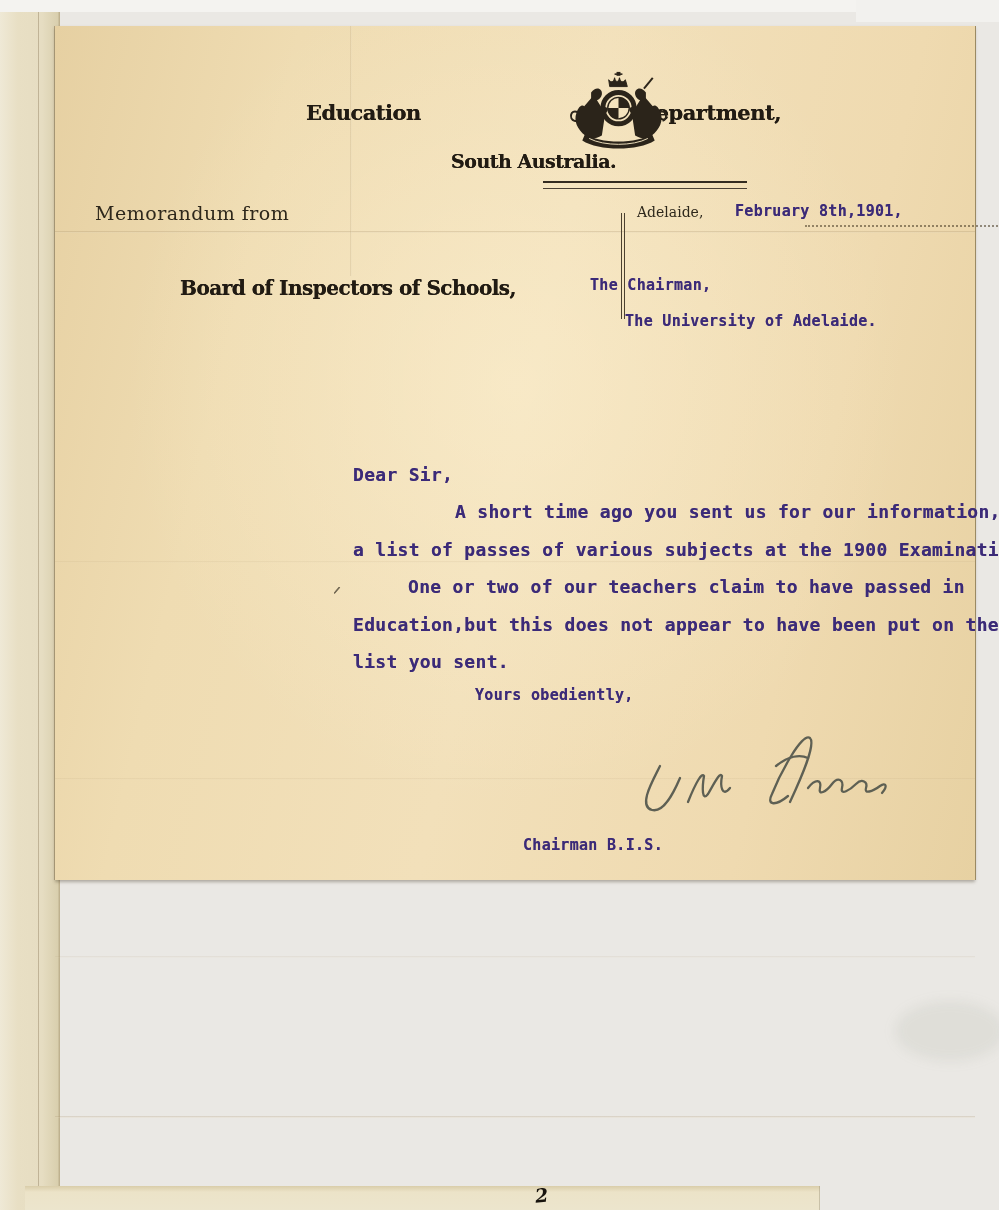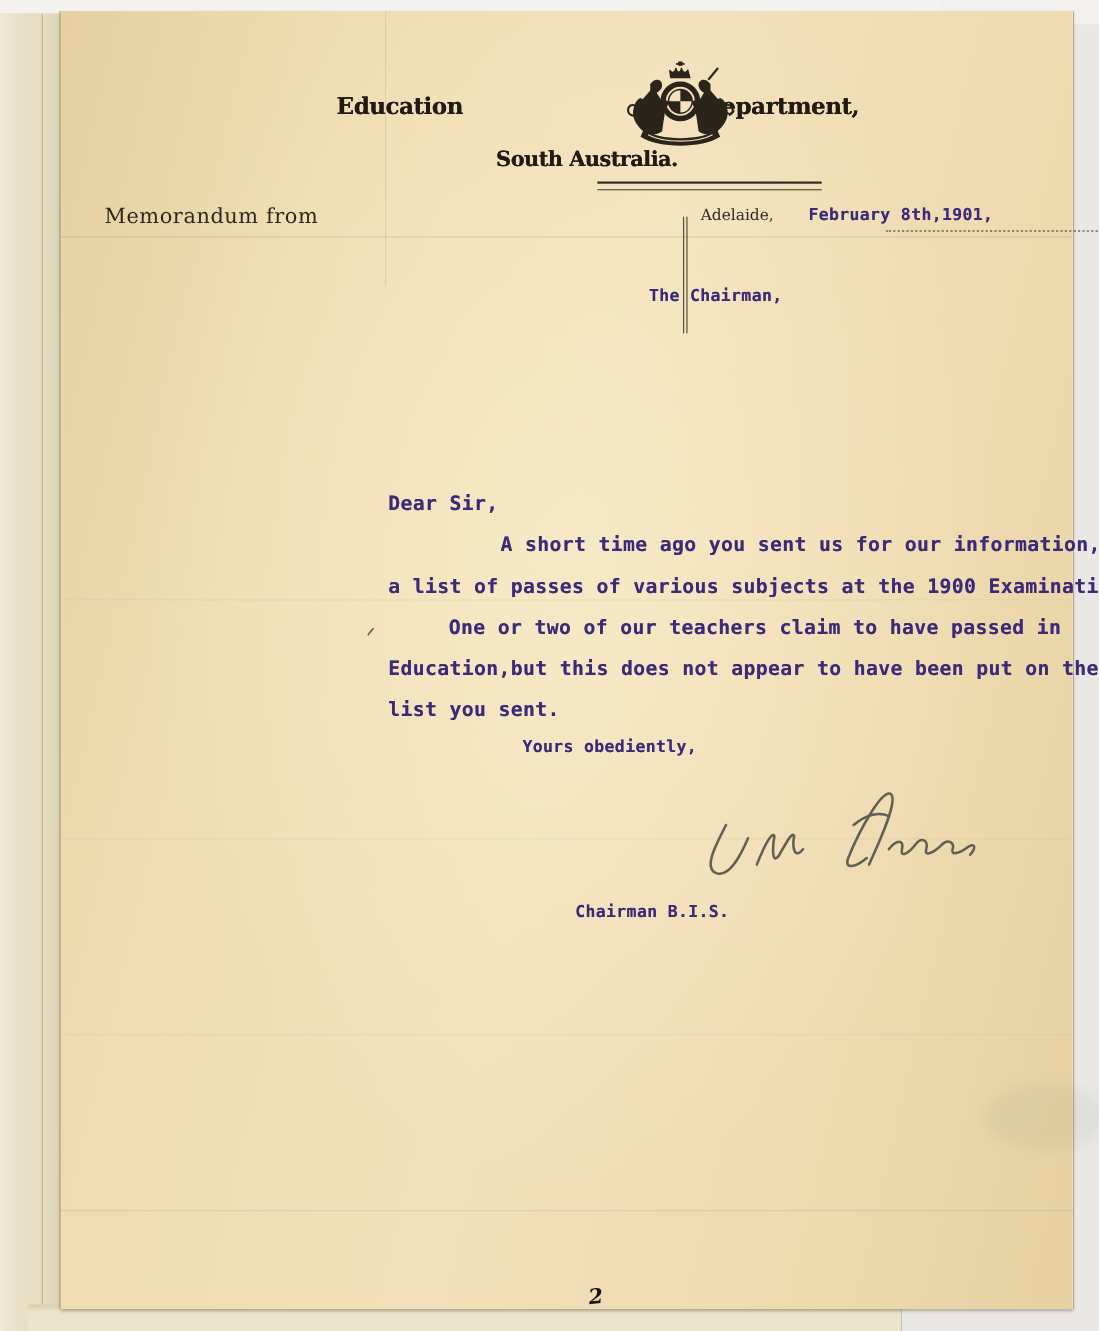--- a/index.html
+++ b/index.html
@@ -17,21 +17,21 @@
     background:linear-gradient(90deg,#efe9d6 0%,#e8dfc4 30%,#e6ddc2 70%,#d9cfae 96%,#b7a986 100%);
   }
   .underpage-left .fold{position:absolute;left:38px;top:0;width:1px;height:100%;background:rgba(120,100,70,.35);}
   .underpage-bottom{
     position:absolute;left:25px;top:1186px;width:795px;height:24px;
     background:linear-gradient(180deg,#d9cda9 0,#ece3c8 6px,#ece5cd 100%);
   }
   .underpage-bottom .edge{position:absolute;right:0;top:0;width:1px;height:100%;background:rgba(150,140,115,.4);}
   
   .page{
-    position:absolute;left:55px;top:10px;width:920px;height:1180px;
+    position:absolute;left:55px;top:26px;width:920px;height:854px;
     background:
       radial-gradient(ellipse at 50% 42%, rgba(255,244,214,.45) 0%, rgba(255,244,214,0) 60%),
       linear-gradient(103deg,#e6d0a2 0%,#efdcb2 22%,#f2e0ba 50%,#efdab0 78%,#e7d1a2 100%);
     box-shadow:1px 0 0 #9b8a63, -1px 0 0 rgba(130,110,75,.5), 0 2px 3px rgba(60,50,30,.35);
   }
   .crease{position:absolute;left:0;width:100%;height:2px;
     background:linear-gradient(180deg,rgba(140,112,70,.28),rgba(255,248,225,.25));}
   .crease.light{opacity:.38;}
   .crease.strong{opacity:.85;}
   .vcrease{position:absolute;top:0;width:2px;
@@ -139,21 +139,23 @@
     <div class="blackletter" style="left:396px;top:124px;font-size:19px">South Australia.</div>
     <div class="rule-double"></div>
 
     <div class="script" style="left:40px;top:176px;font-size:19px;letter-spacing:.5px">Memorandum from</div>
     <div class="script" style="left:582px;top:178px;font-size:14px">Adelaide,</div>
     <div class="dotted-rule"></div>
     <div class="typed" style="left:680px;top:176px">February 8th,1901,</div>
 
     <div class="vdivider"></div>
 
+    <div class="blackletter" style="left:125px;top:250px;font-size:20px">Board of Inspectors of Schools,</div>
     <div class="typed" style="left:535px;top:250px">The Chairman,</div>
+    <div class="typed" style="left:570px;top:286px">The University of Adelaide.</div>
 
     <div class="body-lines">
       <div class="body-line">Dear Sir,</div>
       <div class="body-line">A short time ago you sent us for our information,</div>
       <div class="body-line">a list of passes of various subjects at the 1900 Examination.</div>
       <div class="body-line">One or two of our teachers claim to have passed in</div>
       <div class="body-line">Education,but this does not appear to have been put on the</div>
       <div class="body-line">list you sent.</div>
     </div>
     <div class="inkmark"></div>

